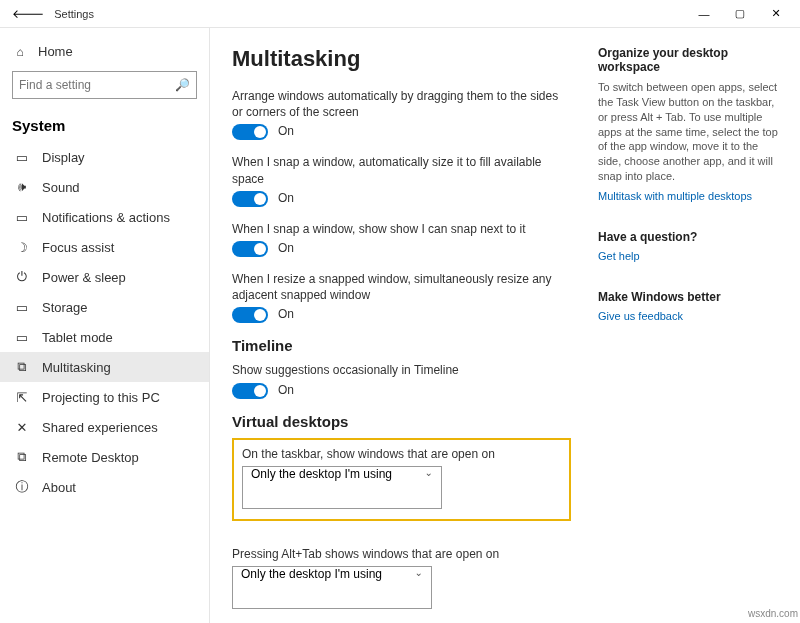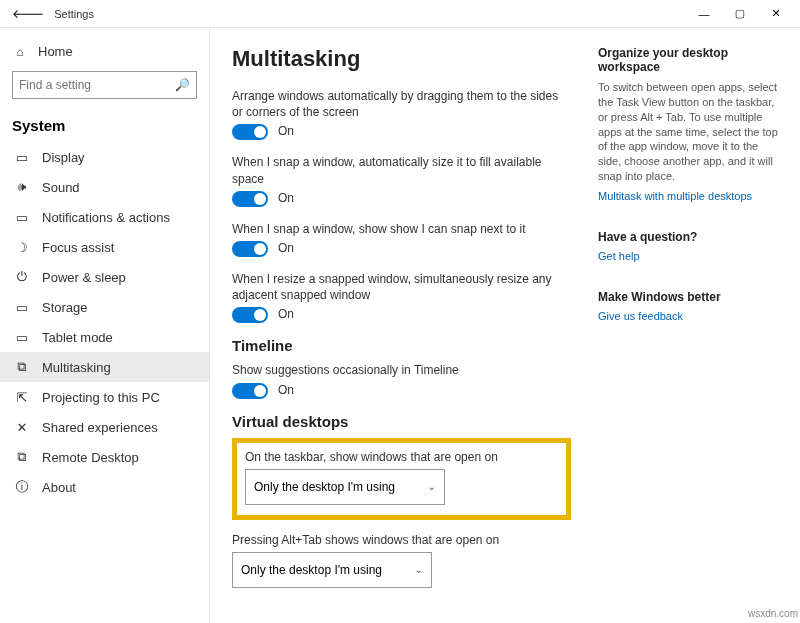--- a/index.html
+++ b/index.html
@@ -26,22 +26,22 @@
     .settings-col { flex: 1; max-width: 370px; }
     .right-col { width: 180px; margin-left: 27px; font-size: 11px; color: #555; }
     h1 { font-size: 22px; font-weight: 600; margin-bottom: 16px; color: #222; }
     h2 { font-size: 15px; font-weight: 600; margin: 10px 0 8px 0; color: #222; }
     .setting { margin-bottom: 14px; }
     .setting-label { font-size: 12px; color: #333; line-height: 1.35; margin-bottom: 4px; }
     .toggle-row { display: flex; gap: 10px; }
     .toggle { width: 36px; height: 16px; background: #0078d4; border-radius: 8px; position: relative; cursor: pointer; }
     .toggle::after { content:""; position:absolute; right:2px; top:2px; width:12px; height:12px; border-radius:50%; background:#fff; }
     .toggle-state { font-size: 12px; color: #333; }
-    .highlight-box { border: 5px solid #eab308; padding: 6px 8px 10px 8px; margin-bottom: 12px; }
-    .dropdown { border: 1px solid #999; height: 36px; width: 200px; display: flex; align-items: center; justify-content: space-between; padding: 0 8px; font-size: 12px; cursor: pointer; margin-top: 4px; }
+    .highlight-box { border: 2px solid #eab308; padding: 6px 8px 10px 8px; margin-bottom: 25px; }
+    .dropdown { border: 1px solid #999; height: 43px; width: 200px; display: flex; justify-content: space-between; padding: 0 8px; font-size: 12px; cursor: pointer; margin-top: 4px; }
     .dropdown .chev { font-size: 10px; color: #555; }
     .right-col .heading { font-size: 12px; font-weight: 600; color: #222; margin-bottom: 6px; }
     .right-col .blurb { line-height: 1.35; margin-bottom: 6px; }
     .right-col a { color: #0063b1; text-decoration: none; font-size: 11px; display: inline-block; margin-bottom: 28px; }
     .watermark { position: absolute; right: 2px; bottom: 4px; font-size: 10px; color: #888; }
   </style>
 </head>
 <body>
 
 <div class="title-bar">

